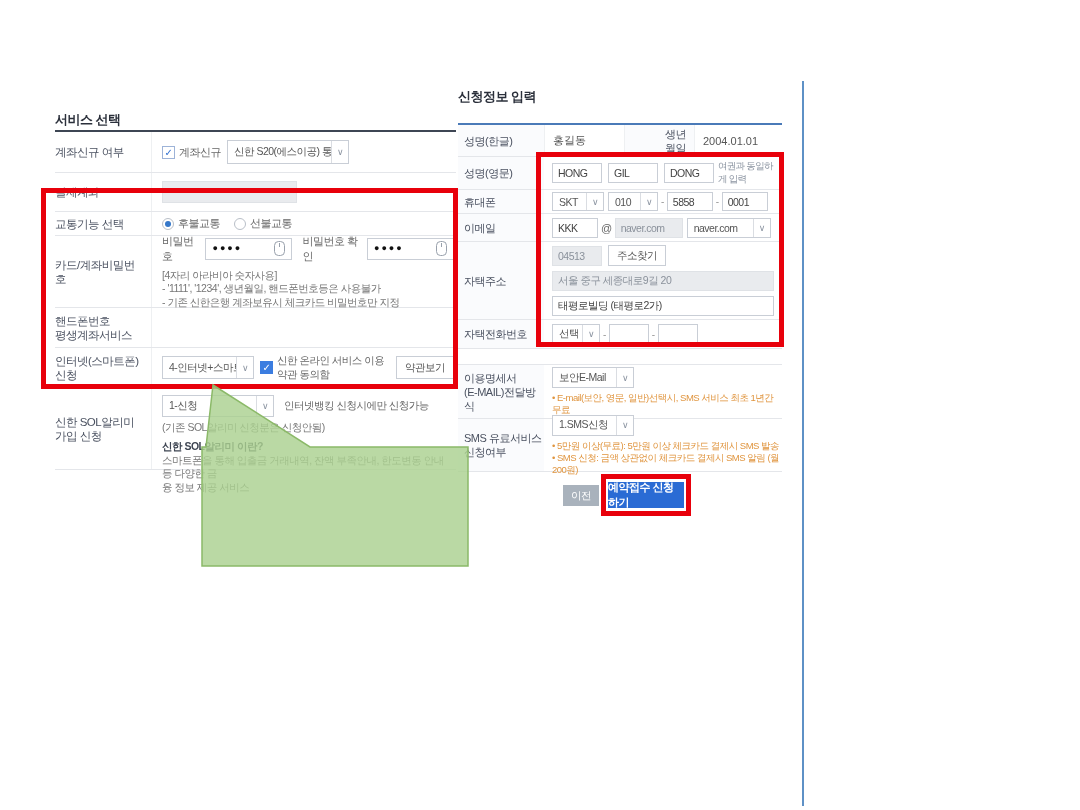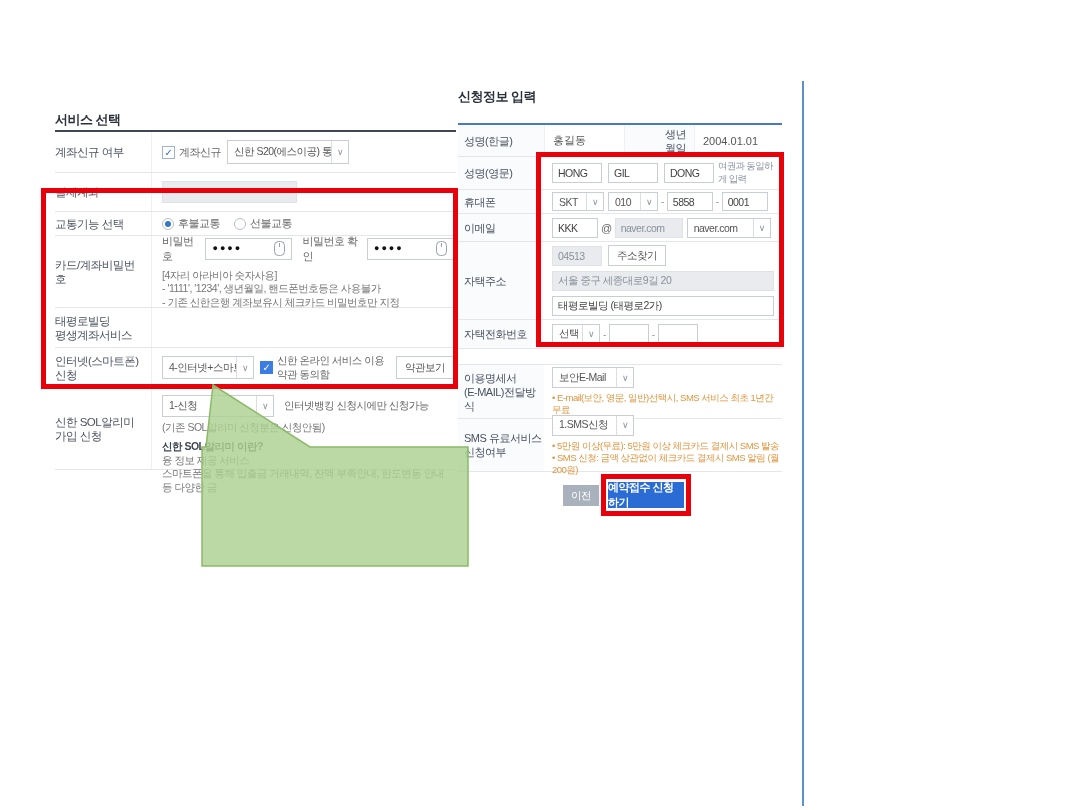--- a/index.html
+++ b/index.html
@@ -145,21 +145,21 @@
         <div style="margin-top:5px;">
           <div class="note">[4자리 아라비아 숫자사용]</div>
           <div class="note">- '1111', '1234', 생년월일, 핸드폰번호등은 사용불가</div>
           <div class="note">- 기존 신한은행 계좌보유시 체크카드 비밀번호만 지정</div>
         </div>
       </div>
     </div>
 
     <div class="row" style="height:40px;">
       <div class="lbl">
-        <span>태평로빌딩</span>
+        <span>핸드폰번호</span>
         <span>평생계좌서비스</span>
       </div>
     </div>
 
     <div class="row" style="height:40px;">
       <div class="lbl">인터넷(스마트폰) 신청</div>
       <div class="cnt">
         <div class="hline">
           <span class="selectbox" style="width:92px;height:23px;">
             <span class="sv">4-인터넷+스마트폰</span>
@@ -184,22 +184,22 @@
         <div class="hline">
           <span class="selectbox" style="width:112px;height:22px;">
             <span class="sv">1-신청</span>
             <span class="sel-arrow"></span>
           </span>
           <span class="gap10"></span>
           <span style="font-size:10.5px;">인터넷뱅킹 신청시에만 신청가능</span>
         </div>
         <div class="note" style="margin-top:4px;">(기존 SOL알리미 신청분은 신청안됨)</div>
         <div style="margin-top:5px;font-size:10.5px;font-weight:bold;color:#3f4653;">신한 SOL알리미 이란?</div>
+        <div class="note">스마트폰을 통해 입출금 거래내역, 잔액 부족안내, 한도변동 안내 등 다양한 금</div>
         <div class="note">융 정보 제공 서비스</div>
-        <div class="note">스마트폰을 통해 입출금 거래내역, 잔액 부족안내, 한도변동 안내 등 다양한 금</div>
       </div>
     </div>
   </div>
 
   <div class="panel-title" style="left:458px;top:88px;">신청정보 입력</div>
 
   <div class="tbl rtable">
 
     <div class="row" style="height:32px;">
       <div class="lbl">성명(한글)</div>

